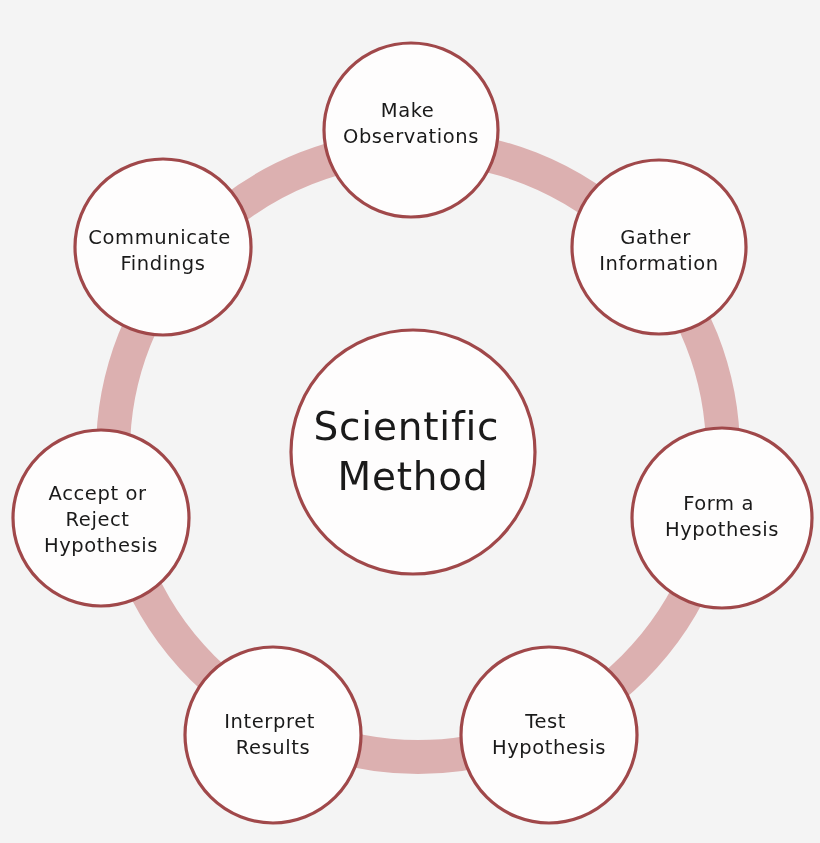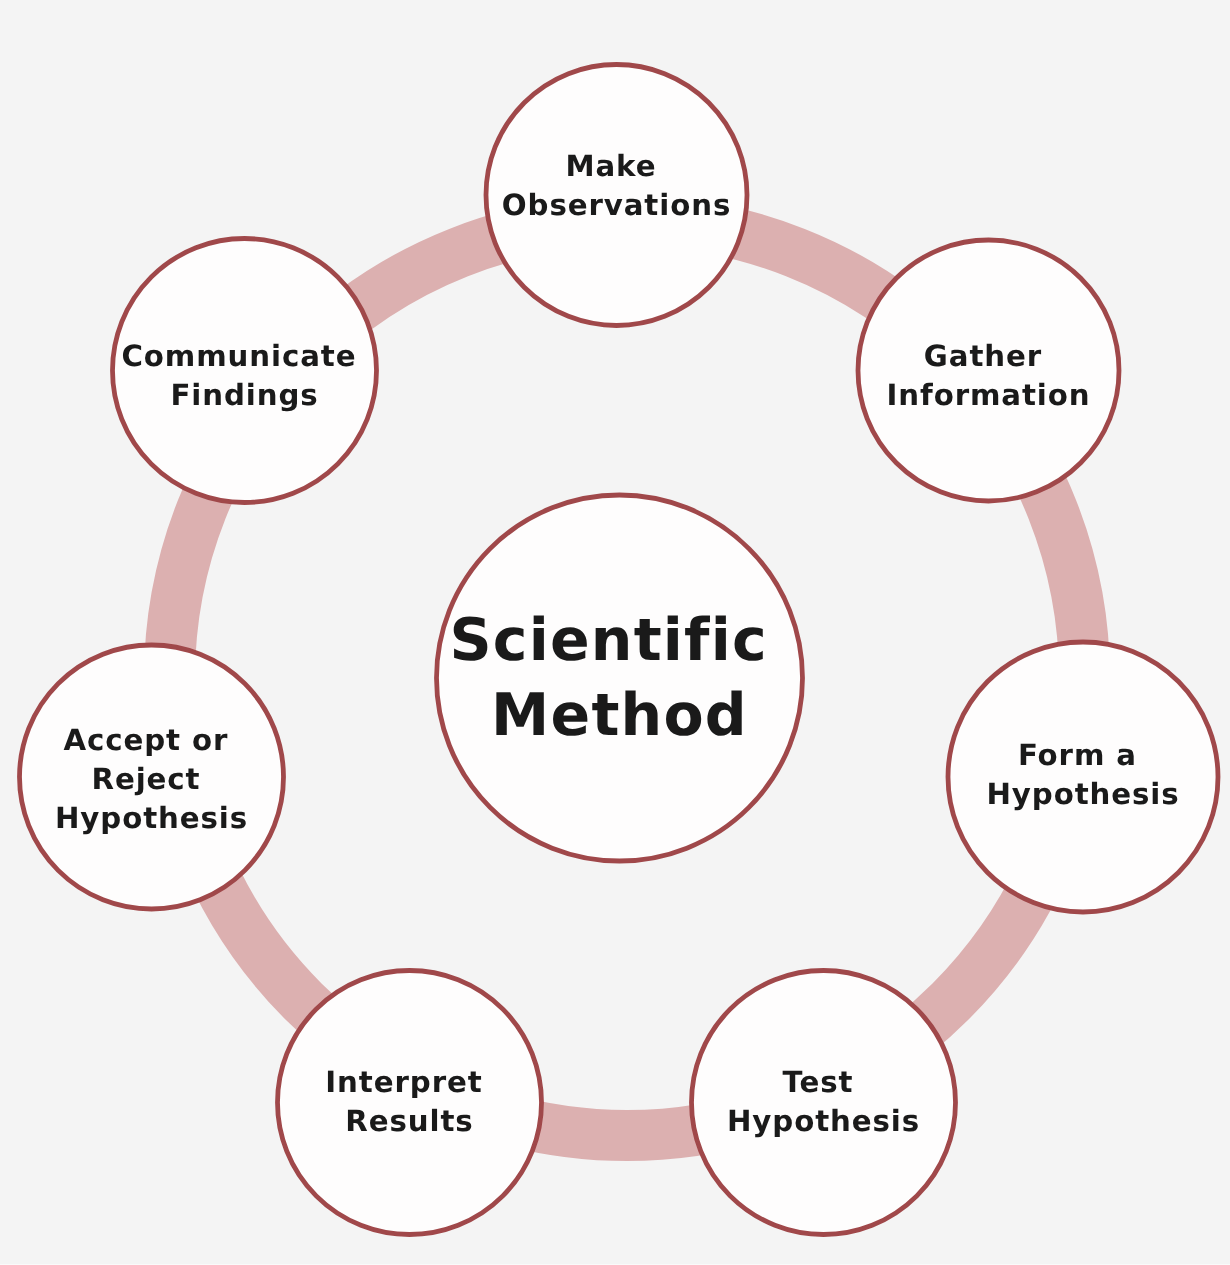--- a/index.html
+++ b/index.html
@@ -10,21 +10,20 @@
   }
   body {
     font-family: "DejaVu Sans", sans-serif;
   }
   #diagram-root {
     position: relative;
     width: 820px;
     height: 843px;
     background: #f4f4f4;
     overflow: hidden;
-    font-weight: bold;
   }
   #cycle-svg {
     position: absolute;
     left: 0;
     top: 0;
     width: 820px;
     height: 843px;
     display: block;
   }
   .node-label,

